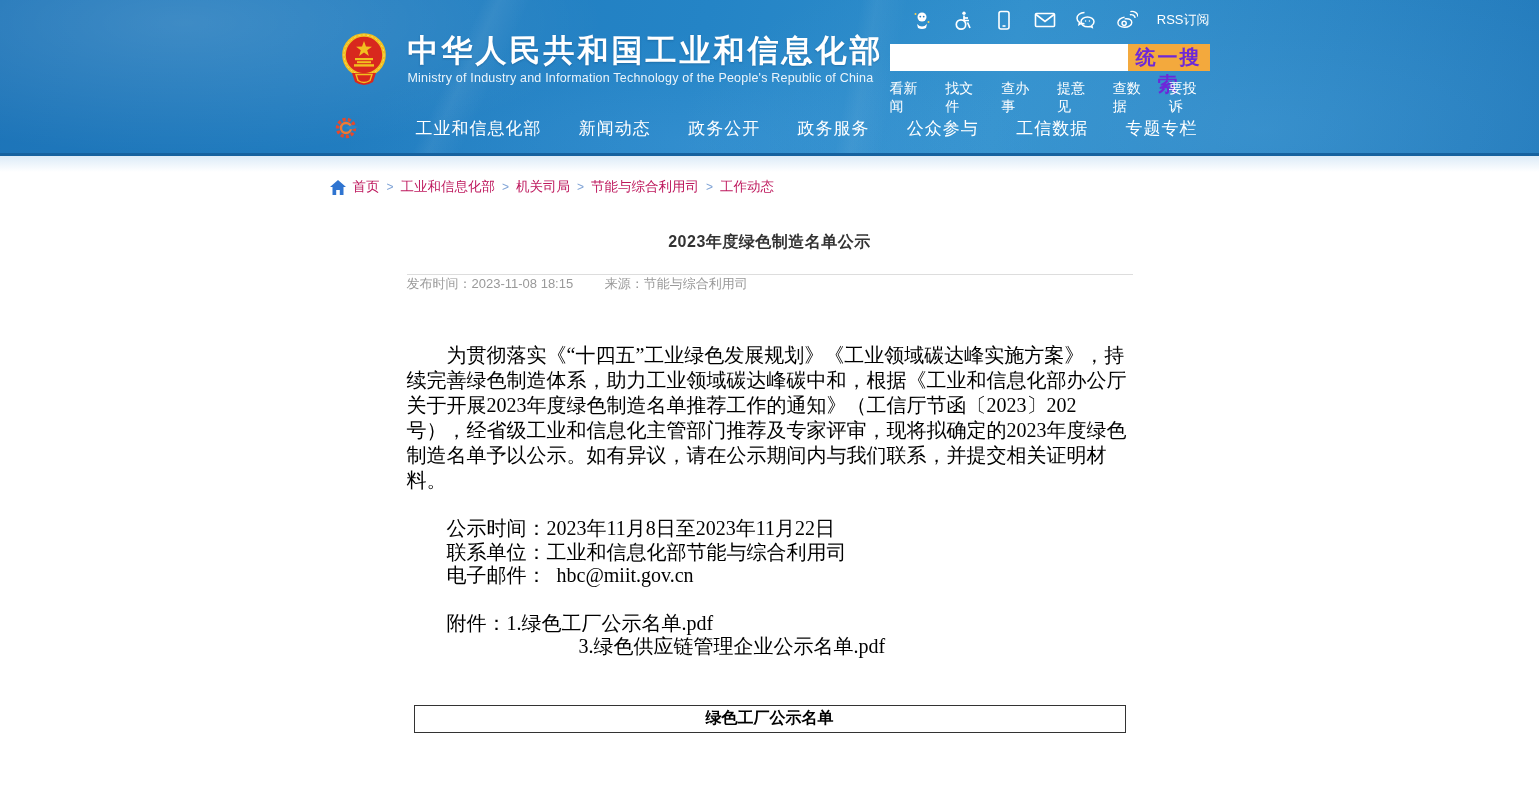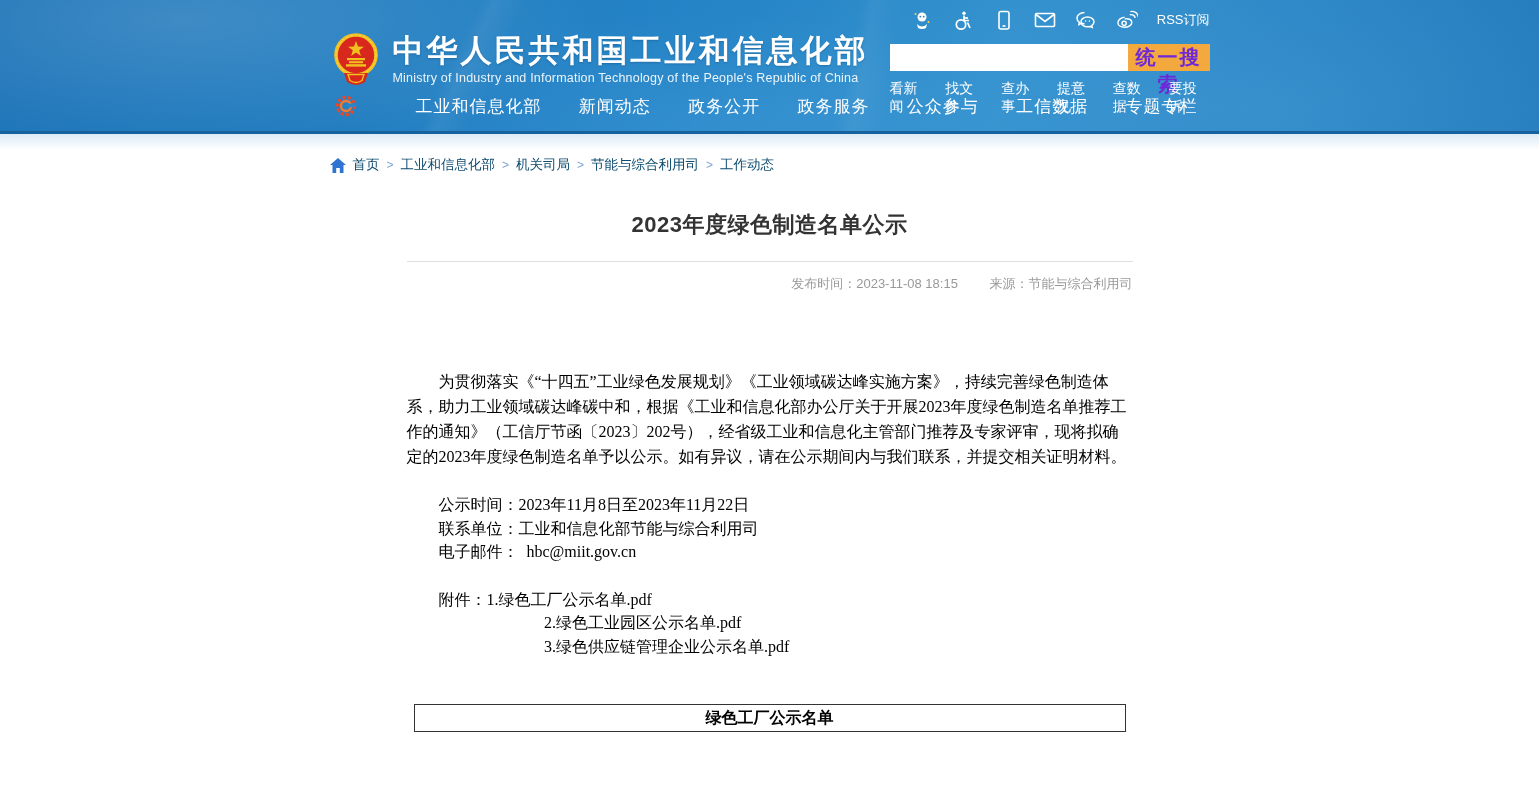--- a/index.html
+++ b/index.html
@@ -1,39 +1,39 @@
 <!DOCTYPE html>
 <html><head>
 <meta charset="utf-8">
 <style>
   * { margin:0; padding:0; box-sizing:border-box; }
   html,body { width:1539px; height:801px; background:#fff; overflow:hidden;
     font-family:"Liberation Sans","DejaVu Sans",sans-serif; }
 
   
-  .site-header { position:relative; height:134px;
+  .site-header { position:relative; height:156px;
     background:
       radial-gradient(ellipse 700px 220px at 12% 15%, rgba(255,255,255,.14), transparent 60%),
       radial-gradient(ellipse 900px 320px at 82% 85%, rgba(140,210,255,.16), transparent 65%),
       radial-gradient(ellipse 500px 160px at 45% 95%, rgba(90,170,230,.25), transparent 70%),
       linear-gradient(105deg,#1d74b8 0%,#2484c6 45%,#2f8ecb 65%,#2078ba 100%);
     border-bottom:3px solid #16629f; }
   .site-header::after { content:""; position:absolute; inset:0; pointer-events:none;
     background:
       linear-gradient(115deg, transparent 30%, rgba(255,255,255,.06) 31%, transparent 33%),
       linear-gradient(100deg, transparent 55%, rgba(255,255,255,.05) 56%, transparent 58%); }
   .header-inner { position:relative; width:880px; height:100%; margin:0 auto; z-index:2; }
 
   .utility-row { position:absolute; top:9px; right:0; display:flex; align-items:center;
     gap:19px; color:#fff; }
   .utility-row .uicon { display:inline-flex; width:22px; height:22px; align-items:center;
     justify-content:center; cursor:pointer; }
   .rss-label { font-size:13px; color:#fff; cursor:pointer; }
 
-  .brand { position:absolute; top:31px; left:4px; display:flex; align-items:center; }
+  .brand { position:absolute; top:31px; left:12px; display:flex; align-items:center;gap:7px; }
   .emblem { width:44px; height:56px; margin-right:15px; }
   .brand-name-cn { color:#fff; font-size:31px; font-weight:bold; letter-spacing:3px;
     line-height:34px; text-shadow:0 1px 2px rgba(0,40,80,.25); }
   .brand-name-en { color:#eaf4fb; font-size:12.5px; margin-top:3px; letter-spacing:.2px; }
 
   .search-area { position:absolute; top:44px; right:0; width:320px; }
   .search-bar { display:flex; height:27px; }
   .search-input { flex:1; border:none; outline:none; height:27px; padding:0 8px;
     font-size:14px; background:#fff; }
   .search-btn { width:82px; height:27px; border:none; background:#f3a93d; color:#6d28d9;
@@ -45,34 +45,34 @@
   .nav-logo { width:26px; height:26px; margin-left:4px; }
   .nav-items { flex:1; display:flex; justify-content:space-between; margin-left:56px;
     margin-right:12px; }
   .nav-items a { color:#fff; font-size:17px; text-decoration:none; cursor:pointer;
     letter-spacing:1px; }
 
   
   .header-fade { height:16px; background:linear-gradient(#dcebf7,#ffffff); }
   .breadcrumb-wrap { width:880px; margin:6px auto 0; }
   .breadcrumb { display:flex; align-items:center; gap:7px; font-size:13.5px; color:#2f74d0; }
-  .breadcrumb a { color:#0c4a6e; text-decoration:none; cursor:pointer; }
+  .breadcrumb a { color:#be185d; text-decoration:none; cursor:pointer; }
   .breadcrumb .sep { color:#7fa3d6; font-size:12px; }
   .home-icon { display:inline-flex; width:16px; height:15px; }
 
   
   .article { width:726px; margin:36px auto 0; }
-  .article-title { text-align:center; font-size:22px; font-weight:bold; color:#333;
+  .article-title { text-align:center; font-size:16px; font-weight:bold; color:#333;
     letter-spacing:.5px; }
   .title-rule { border:none; border-top:1px solid #ddd; margin-top:21px; }
-  .article-meta { text-align:right; color:#999; font-size:13px; margin-top:13px; }
+  .article-meta { text-align:left; color:#999; font-size:13px; }
   .article-meta span + span { margin-left:28px; }
 
-  .article-body { margin-top:76px; font-family:"Liberation Serif","DejaVu Serif",serif;
-    font-size:16px; color:#000; line-height:25px; }
+  .article-body { margin-top:50px; font-family:"Liberation Serif","DejaVu Serif",serif;
+    font-size:20px; color:#000; line-height:25px; }
   .article-body p.para { text-indent:2em; }
   .info-block { margin-top:24px; }
   .info-block div { padding-left:2em; white-space:pre-wrap; line-height:23.5px; }
   .attach-block { margin-top:24px; line-height:23.5px; }
   .attach-first { padding-left:2em; }
   .attach-rest { padding-left:8.6em; }
   .attach-block a { color:#000; text-decoration:none; cursor:pointer; }
 
   
   .notice-table { width:712px; margin:46px auto 16px; border-collapse:collapse; }
@@ -230,21 +230,20 @@
     <div class="info-block">
       <div>公示时间：2023年11月8日至2023年11月22日</div>
       <div>联系单位：工业和信息化部节能与综合利用司</div>
       <div>电子邮件：  hbc@miit.gov.cn</div>
     </div>
 
     <div class="attach-block">
       <div class="attach-first">
         <span>附件：</span><a>1.绿色工厂公示名单.pdf</a>
       </div>
-      <div class="attach-rest"><a>2.绿色工业园区公示名单.pdf</a></div>
       <div class="attach-rest"><a>3.绿色供应链管理企业公示名单.pdf</a></div>
     </div>
   </div>
 </div>
 
 <table class="notice-table">
   <colgroup>
       <col style="width:42px">
       <col style="width:60px">
       <col style="width:305px">

